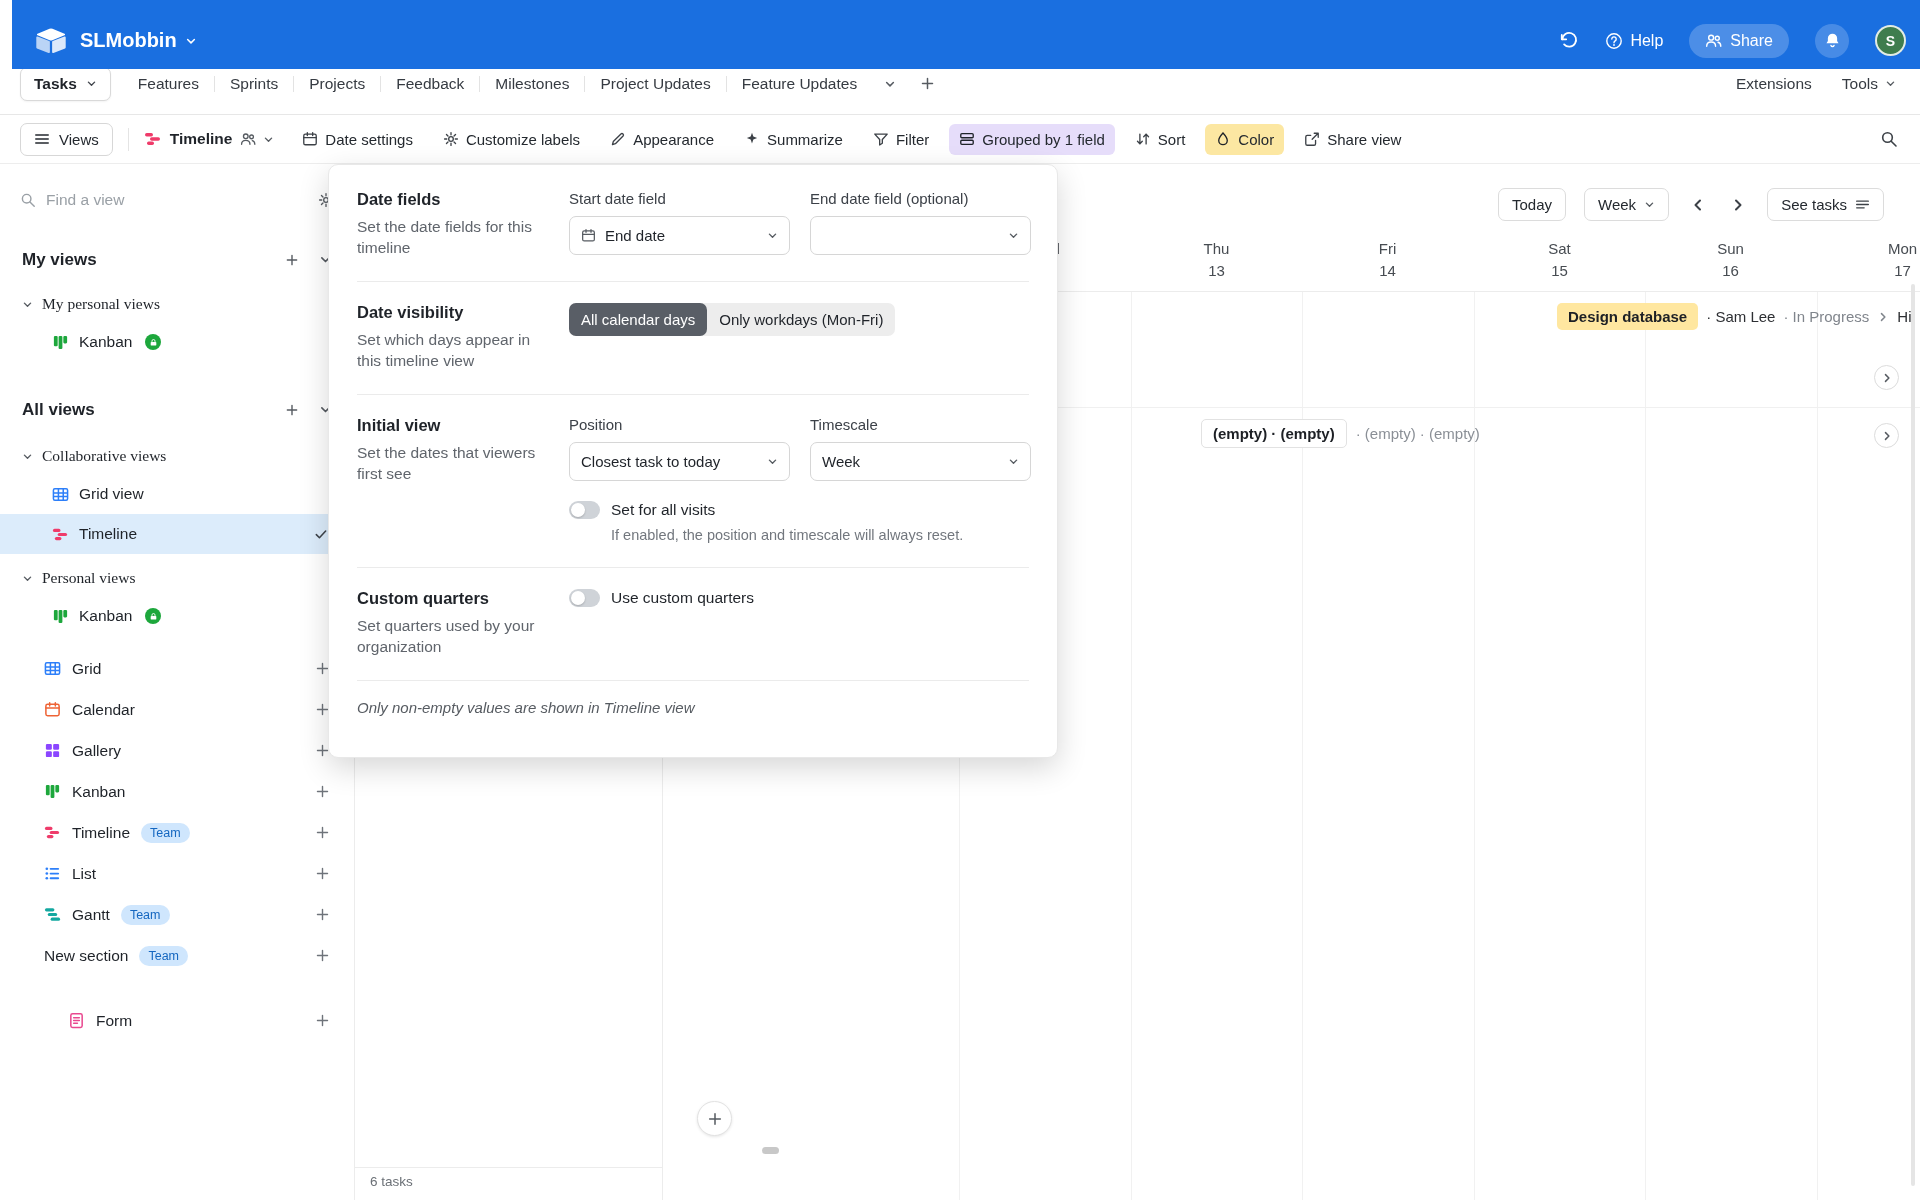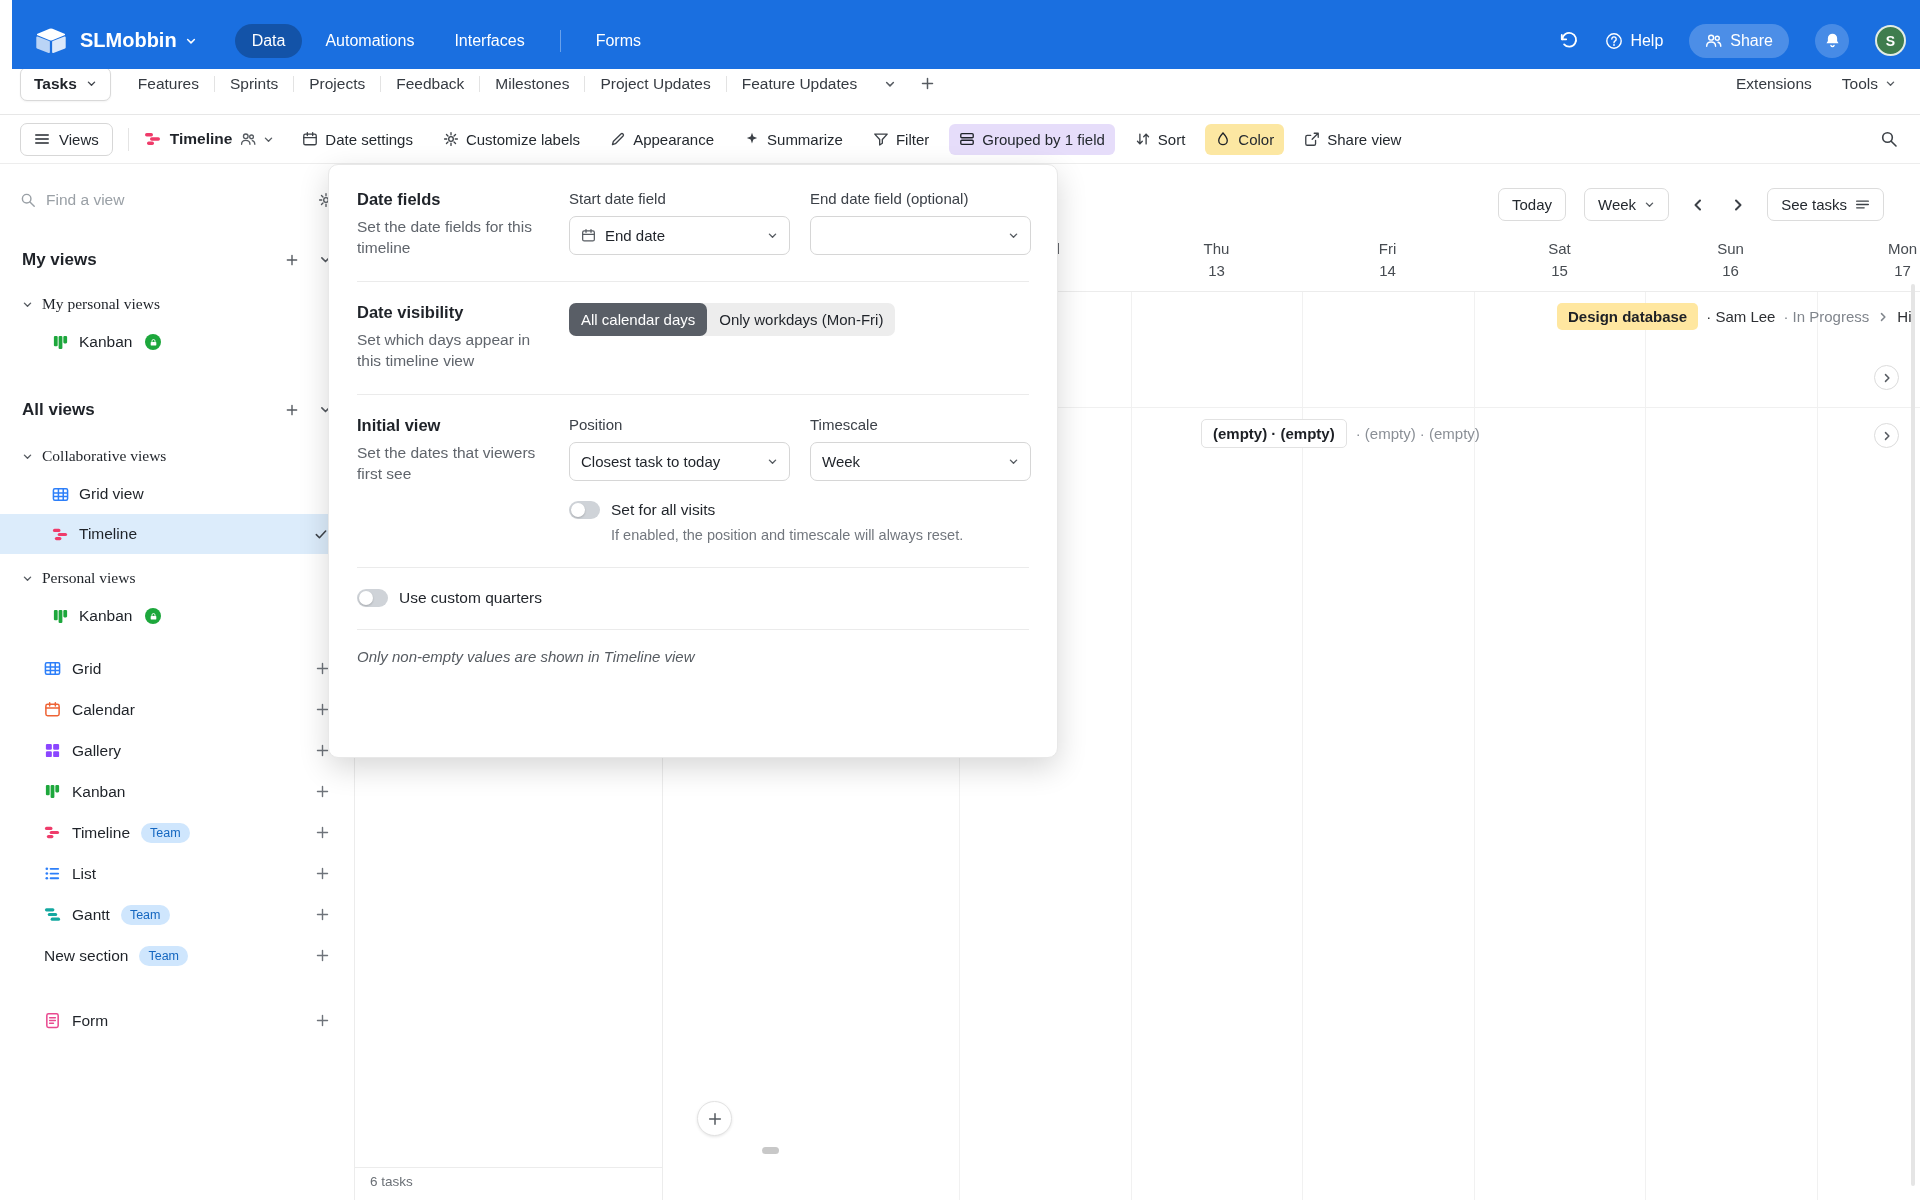--- a/index.html
+++ b/index.html
@@ -72,21 +72,21 @@
               font-size:15.5px; color:#1f2329; cursor:pointer; }
   .view-row.selected { background:#dcecfb; }
   .row-check { margin-left:auto; color:#3e434a; }
   .badge-dot { width:16px; height:16px; border-radius:50%; background:#1da73c; display:flex;
                align-items:center; justify-content:center; margin-left:3px; flex-shrink:0; }
   .create-header { margin:100px 22px 0; height:40px; display:flex; align-items:center; font-size:20px;
                    font-weight:700; color:#1f2329; }
   .create-chev { margin-left:auto; color:#565b61; cursor:pointer; }
   .create-row { height:41px; display:flex; align-items:center; gap:11px; padding:0 24px 0 44px;
                 font-size:15.5px; color:#1f2329; cursor:pointer; }
-  .create-row.first { margin-top:12px;text-align:right; } .create-row.form-row { margin-top:24px; }
+  .create-row.first { margin-top:12px;text-align:right; } .create-row.form-row { margin-top:24px;margin-left:24px; }
   .create-plus { margin-left:auto; color:#6e737a; }
   .team-badge { background:#cfe6fd; color:#1567c0; font-size:12.5px; padding:3px 9px; border-radius:10px; }
 
   
   .main { position:absolute; left:355px; top:164px; right:0; bottom:0; background:#fff; overflow:hidden; z-index:5; }
   .tl-controls { position:absolute; top:24px; right:36px; display:flex; align-items:center; gap:18px; }
   .tl-btn { display:flex; align-items:center; gap:8px; height:33px; padding:0 13px; border:1px solid #dcdcdc;
             border-radius:7px; font-size:15px; color:#24292f; background:#fff; cursor:pointer; white-space:nowrap; }
   .tl-nav-btn { border:none; background:none; color:#3c4147; padding:0 3px; cursor:pointer; }
   .tl-day { position:absolute; top:74px; width:171px; text-align:center; font-size:15px; color:#474c52; line-height:1.45; }
@@ -154,27 +154,20 @@
         <path fill="#fff" opacity=".7" d="M11.1 11.2v8c0 .55-.55.92-1.06.72l-9.3-3.6c-.3-.12-.5-.4-.5-.72V7.6c0-.55.55-.92 1.06-.72l9.3 3.6c.3.12.5.4.5.72z"></path>
       </svg>
   </span>
   <div class="tb-ws">
     <span>SLMobbin</span>
     <span>
         <svg width="12" height="12" viewBox="0 0 16 16" fill="none" stroke="#fff" stroke-width="2" stroke-linecap="round" stroke-linejoin="round">
           <path d="M3.5 6l4.5 4.5L12.5 6"></path>
         </svg>
       </span>
-  </div>
-  <div class="tb-nav">
-    <span class="tb-pill active">Data</span>
-    <span class="tb-pill">Automations</span>
-    <span class="tb-pill">Interfaces</span>
-    <span class="tb-sep"></span>
-    <span class="tb-pill">Forms</span>
   </div>
   <div class="tb-right">
     <span>
         <svg width="20" height="20" viewBox="0 0 18 18" fill="none" stroke="#fff" stroke-width="1.6" stroke-linecap="round" stroke-linejoin="round">
           <path d="M2.5 3.5v4h4"></path>
           <path d="M3 7.5a6.2 6.2 0 1 1 1.6 4.6"></path>
         </svg>
       </span>
     <span class="tb-help">
       <span>
@@ -832,20 +825,24 @@
       </div>
       <div class="toggle-row">
         <span class="switch"></span>
         <span class="toggle-label">Set for all visits</span>
       </div>
       <div class="toggle-desc">If enabled, the position and timescale will always reset.</div>
     </div>
   </div>
 
   <div class="pop-section">
+    <div class="pop-left">
+      <div class="pop-title">Custom quarters</div>
+      <div class="pop-desc">Set quarters used by your organization</div>
+    </div>
     <div class="pop-right">
       <div class="toggle-row flush">
         <span class="switch"></span>
         <span class="toggle-label">Use custom quarters</span>
       </div>
     </div>
   </div>
 
   <div class="pop-footer">Only non-empty values are shown in Timeline view</div>
 </div>

